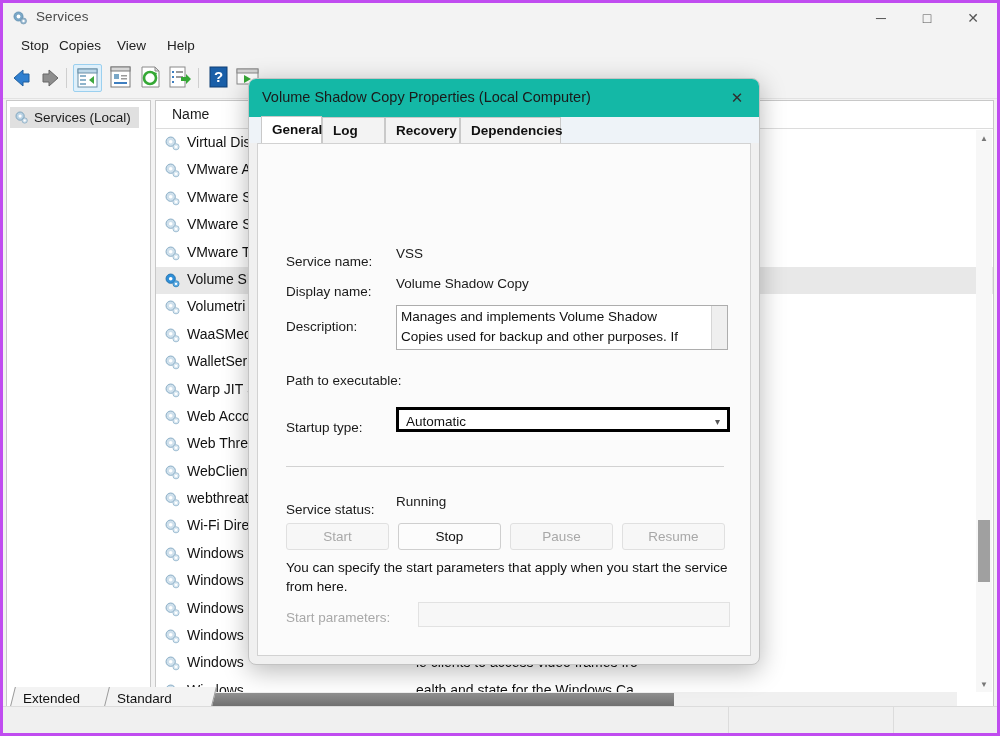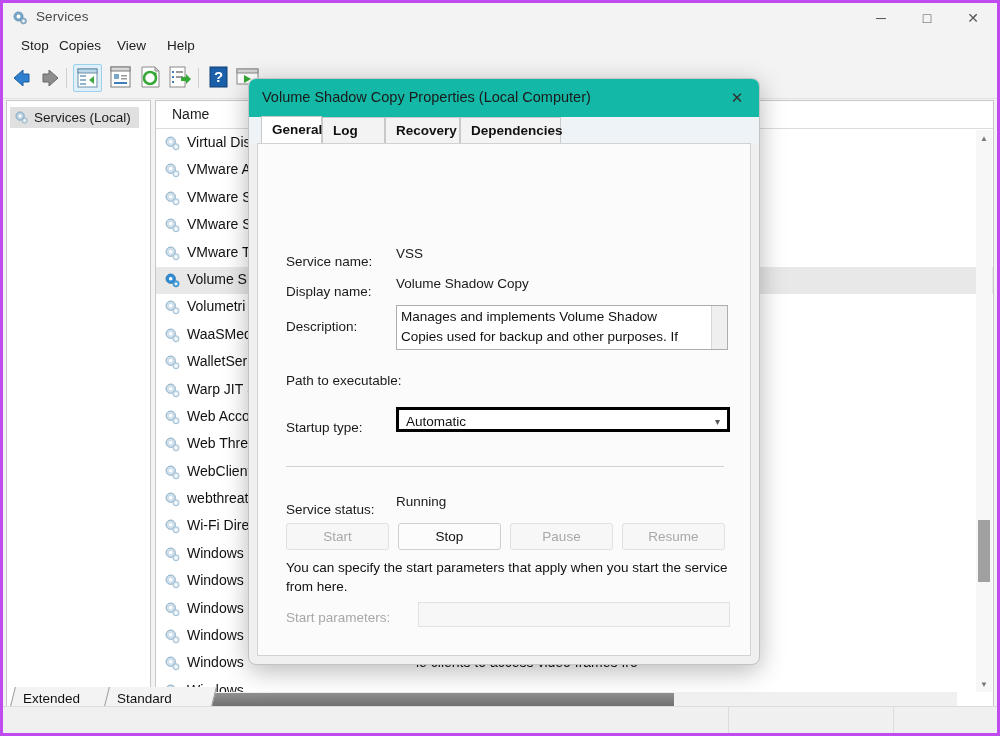--- a/index.html
+++ b/index.html
@@ -561,20 +561,21 @@
           <span class="desc">le clients to access video frames fro</span>
         </div>
         <div class="srow">
           <span class="gear"><svg width="17" height="17" viewBox="0 0 16 16">
               <circle cx="6.3" cy="6.3" r="4.4" fill="#cfe0ec" stroke="#7aa2bd" stroke-width=".8"></circle>
               <circle cx="6.3" cy="6.3" r="1.7" fill="#ffffff"></circle>
               <circle cx="11.3" cy="11.1" r="2.9" fill="#dceaf3" stroke="#8cb0c8" stroke-width=".7"></circle>
               <circle cx="11.3" cy="11.1" r="1.1" fill="#ffffff"></circle>
             </svg></span>
           <span class="nm">Windows</span>
+          <span class="desc">ealth and state for the Windows Ca</span>
         </div>
         <div class="srow">
           <span class="nm">Windows</span>
           <span class="desc">ts the Windows Connect Now Conf</span>
         </div>
       </div>
 
     <div id="vscroll">
       <div class="varrow" style="top:0">▲</div>
       <div id="vthumb"></div>

